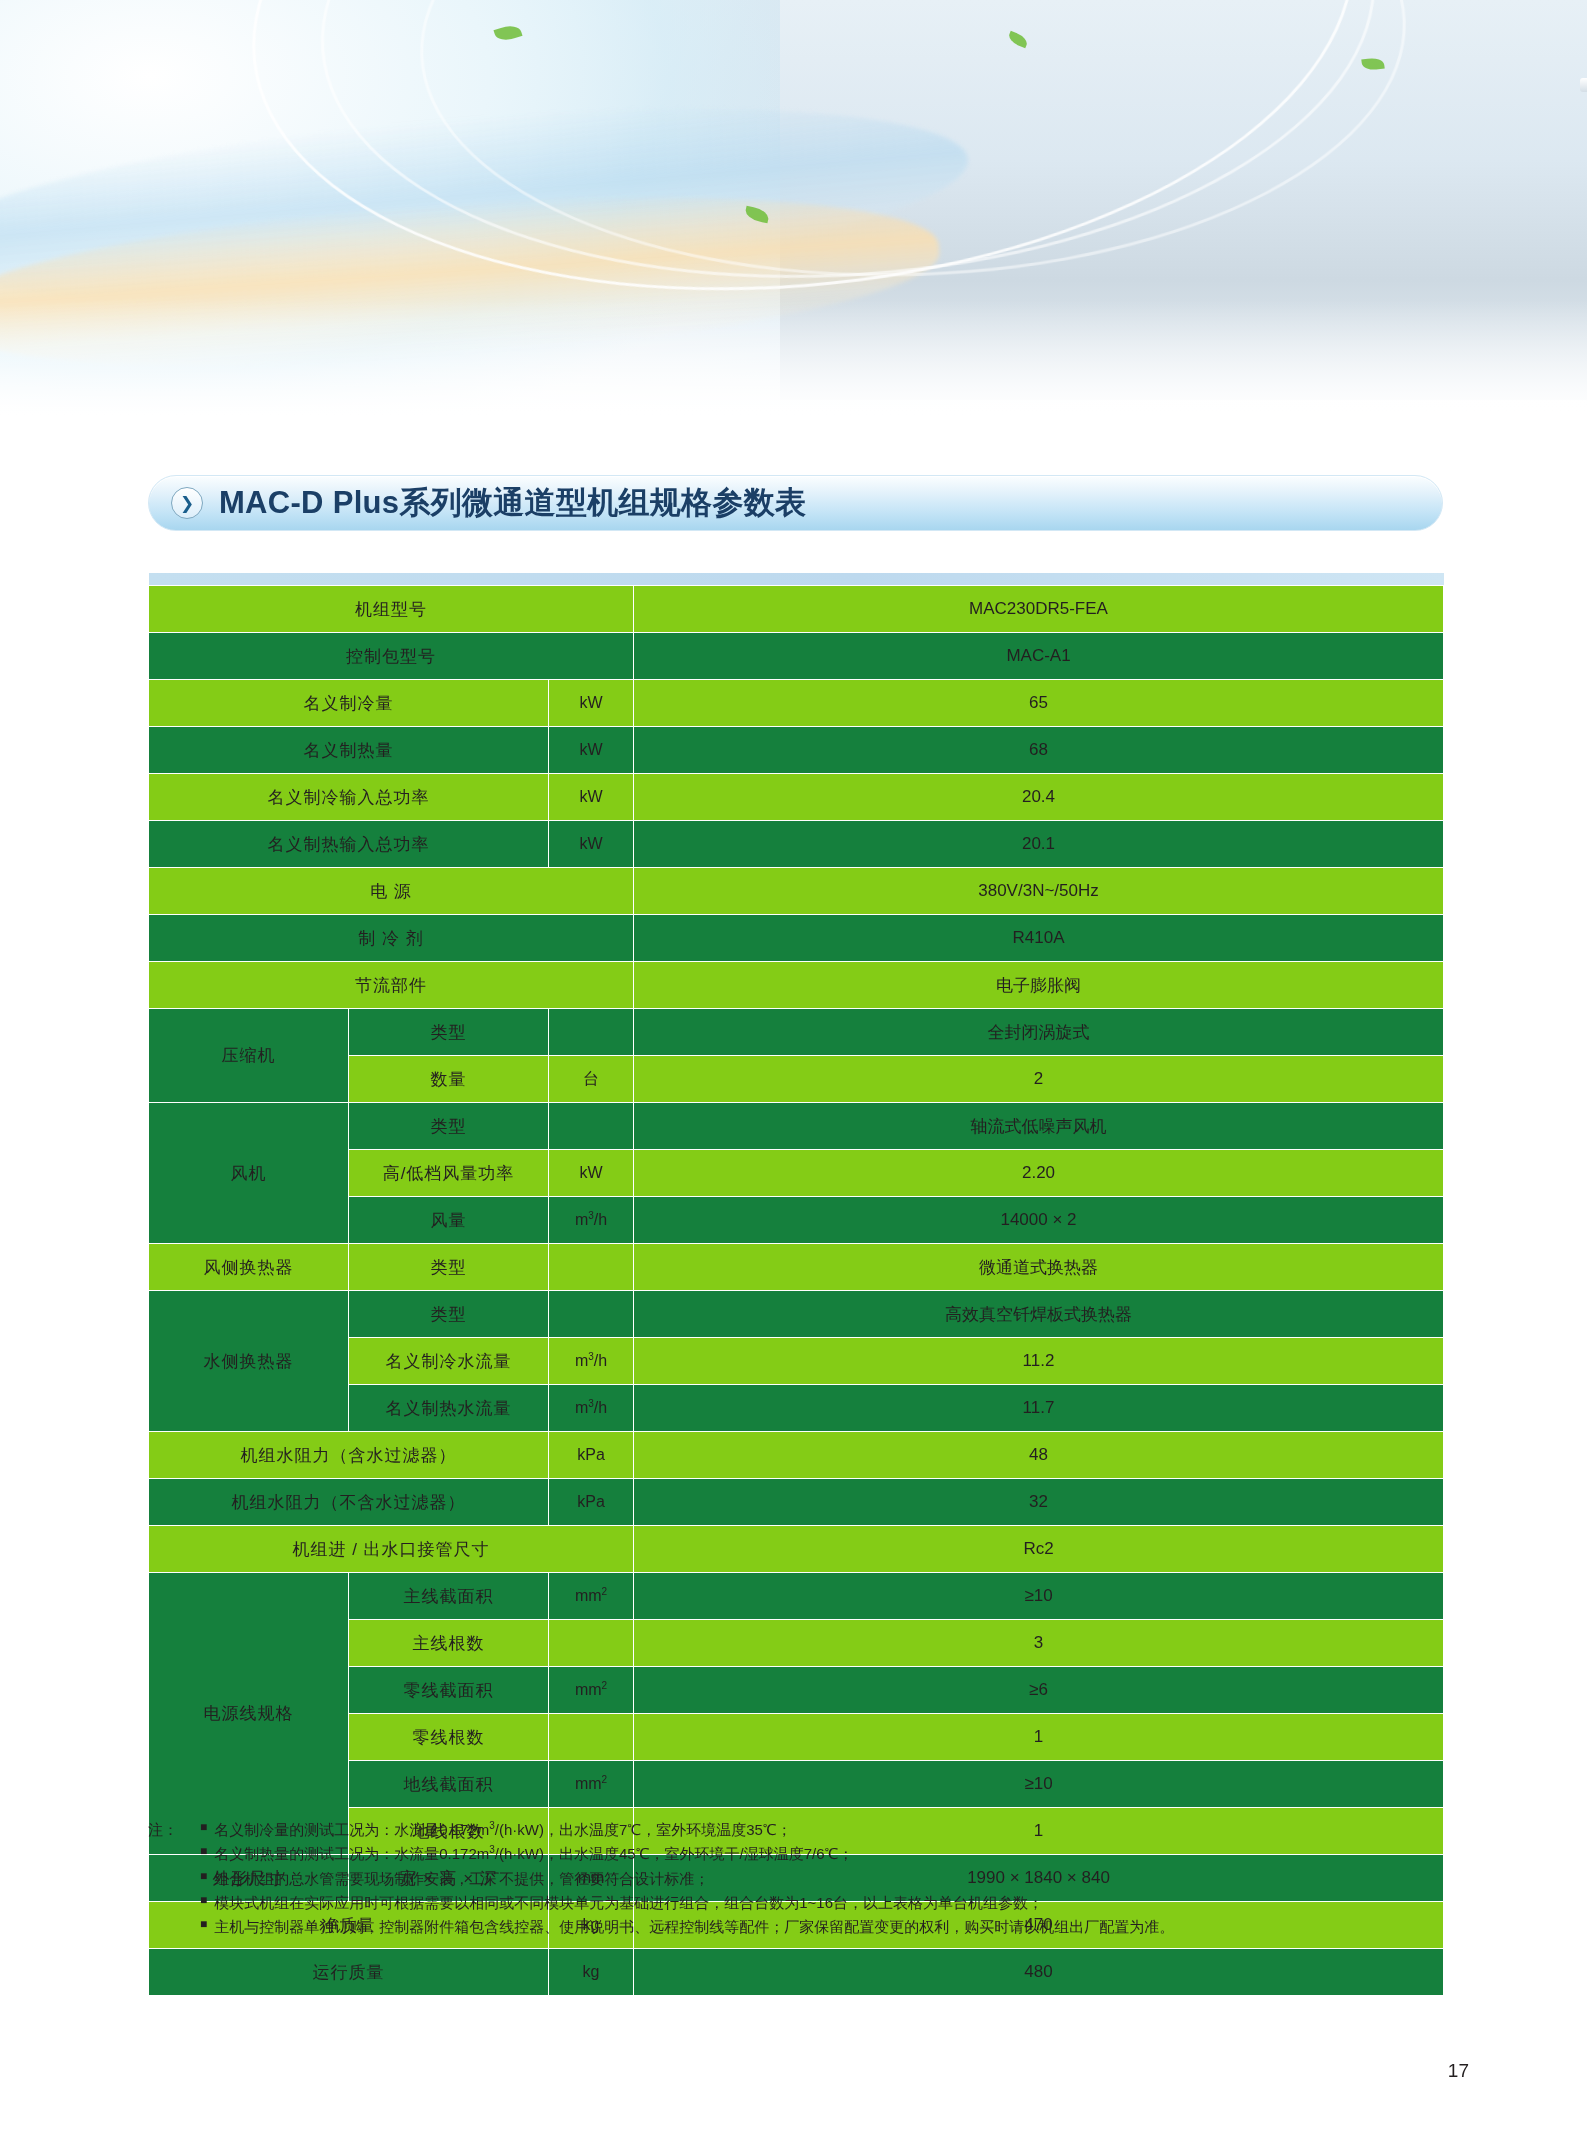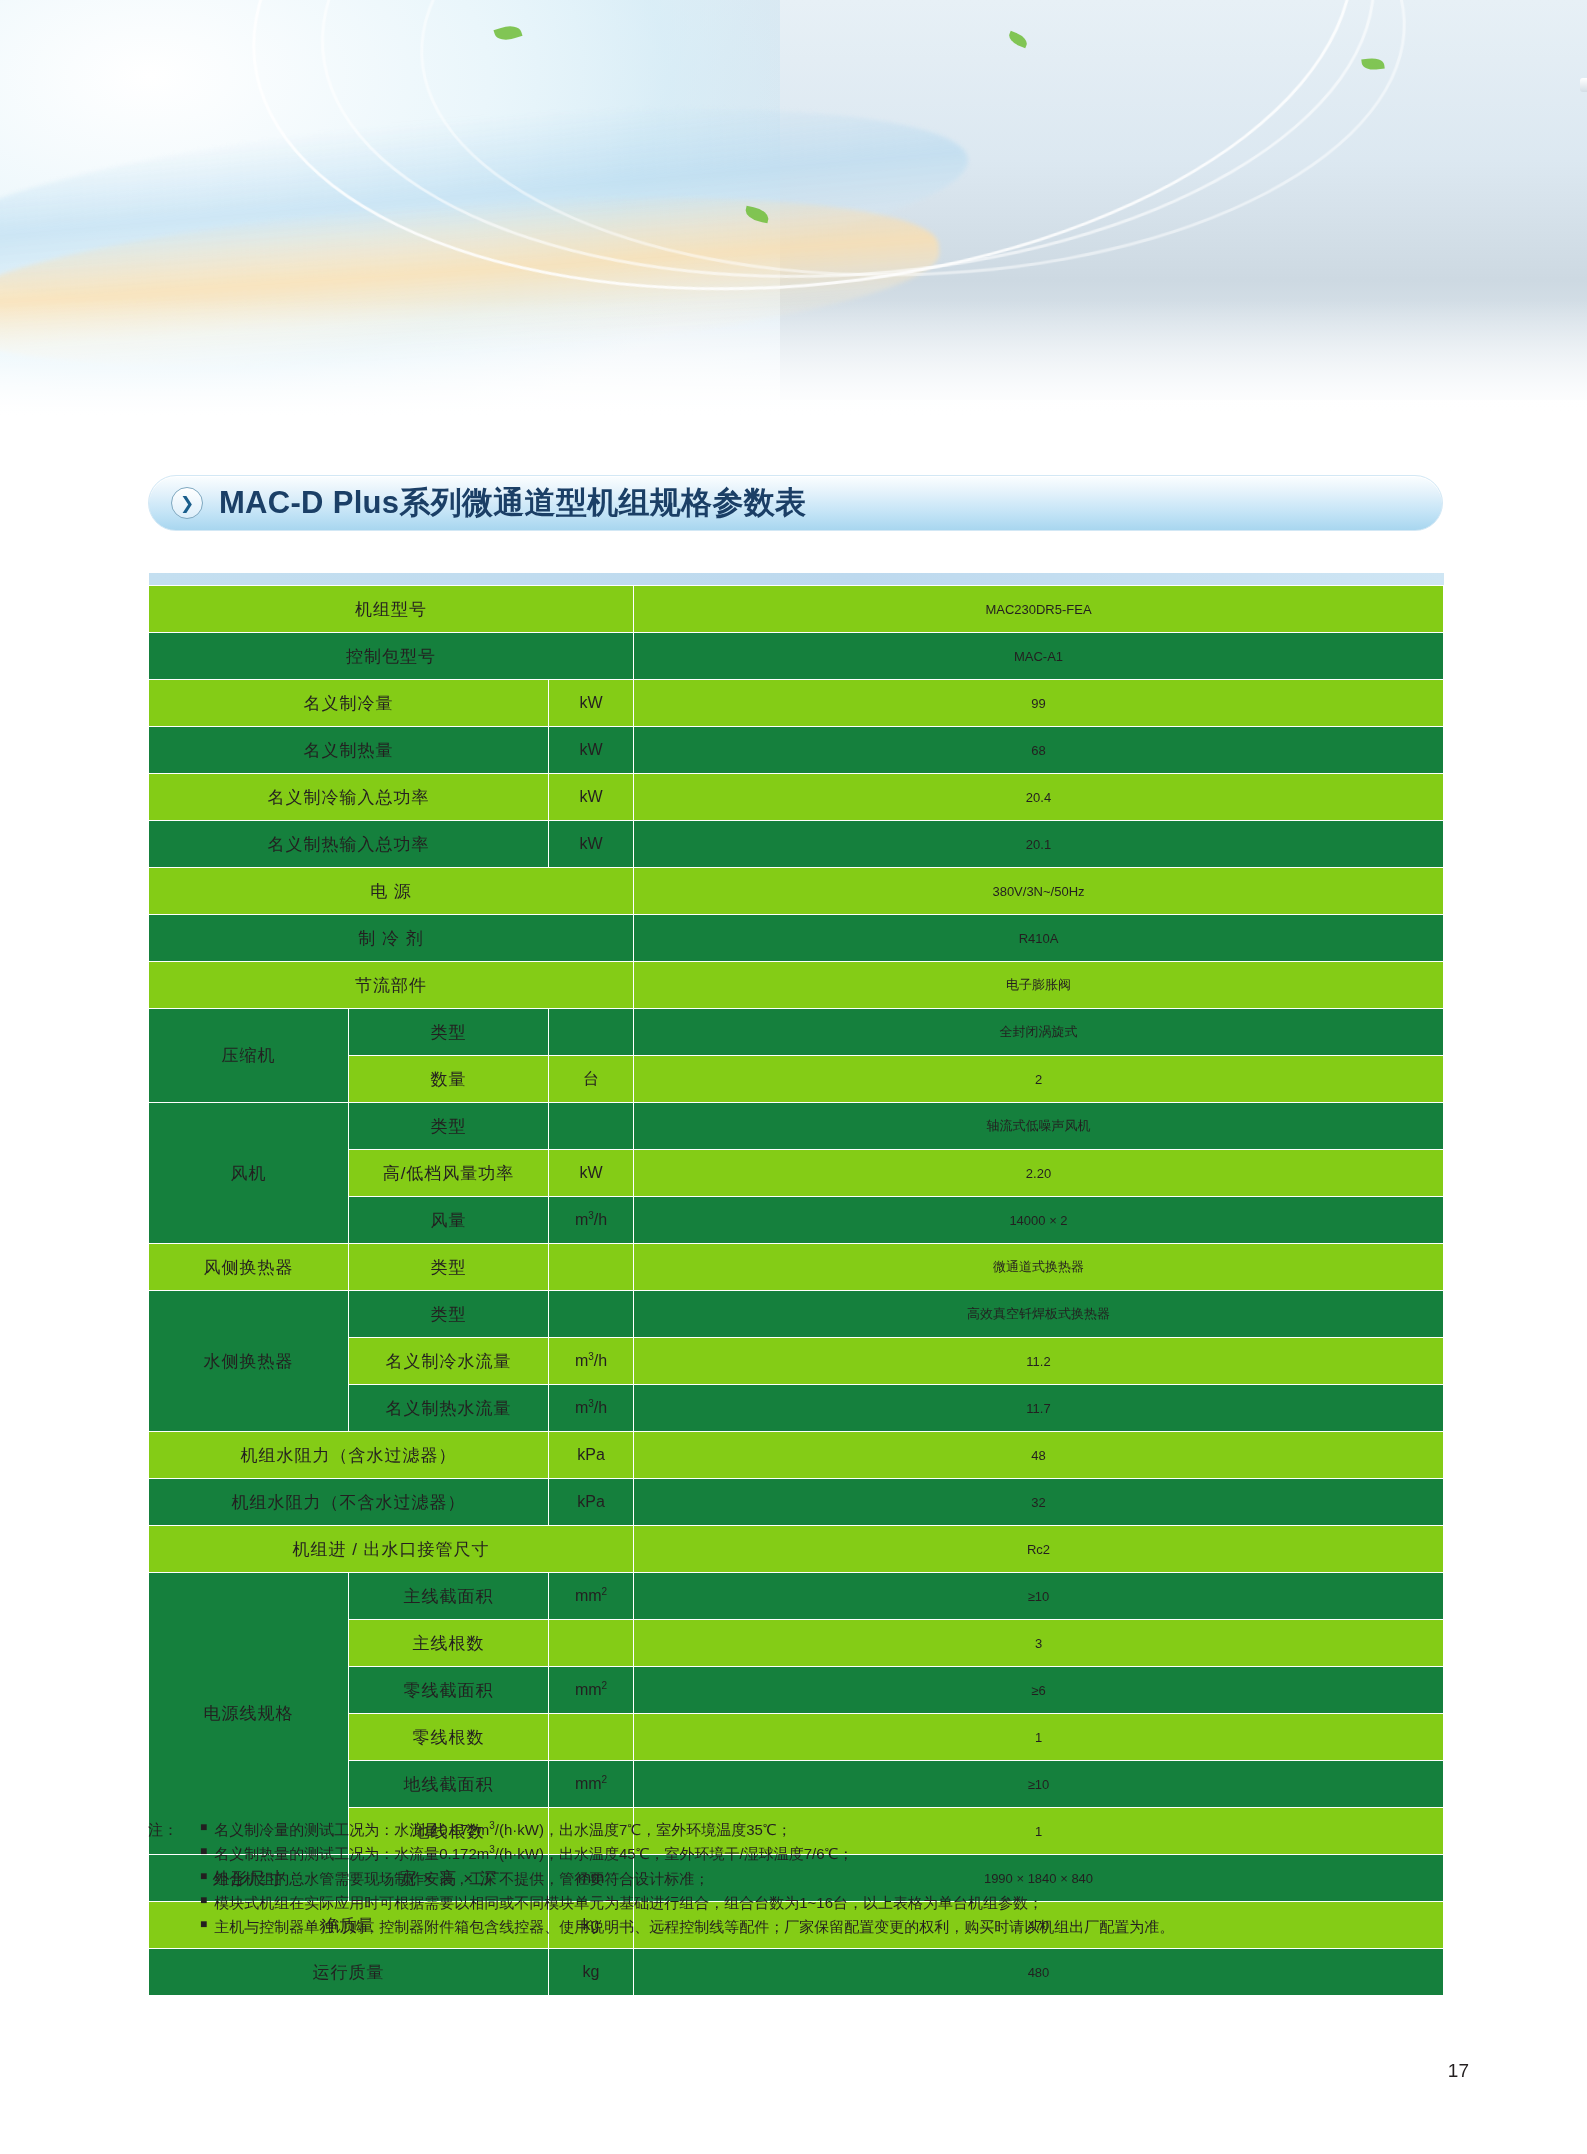--- a/index.html
+++ b/index.html
@@ -147,21 +147,21 @@
   .band {
     height: 12px !important;
     padding: 0 !important;
     border: none !important;
     background: linear-gradient(90deg, #c4dff0 0%, #bdd9ee 55%, #cfe6f4 100%);
   }
   .row-a td { background: #84cc16; }
   .row-b td { background: #15803d; }
   .cell-label { letter-spacing: 1px; }
   .cell-unit  { font-size: 16px; }
-  .cell-val   { font-size: 13px; }
+  .cell-val   { font-size: 17px; }
   sup { font-size: 10px; vertical-align: super; }
 
   
   .notes {
     position: absolute;
     left: 148px; top: 1818px;
     width: 1300px;
     font-size: 15px;
     color: #231f20;
     line-height: 1.62;
@@ -228,21 +228,21 @@
     </tr>
 
     <tr class="row-b">
       <td class="cell-label" colspan="3">控制包型号</td>
       <td class="cell-val">MAC-A1</td>
     </tr>
 
     <tr class="row-a">
       <td class="cell-label" colspan="2">名义制冷量</td>
       <td class="cell-unit">kW</td>
-      <td class="cell-val">99</td>
+      <td class="cell-val">65</td>
     </tr>
 
     <tr class="row-b">
       <td class="cell-label" colspan="2">名义制热量</td>
       <td class="cell-unit">kW</td>
       <td class="cell-val">68</td>
     </tr>
 
     <tr class="row-a">
       <td class="cell-label" colspan="2">名义制冷输入总功率</td>

